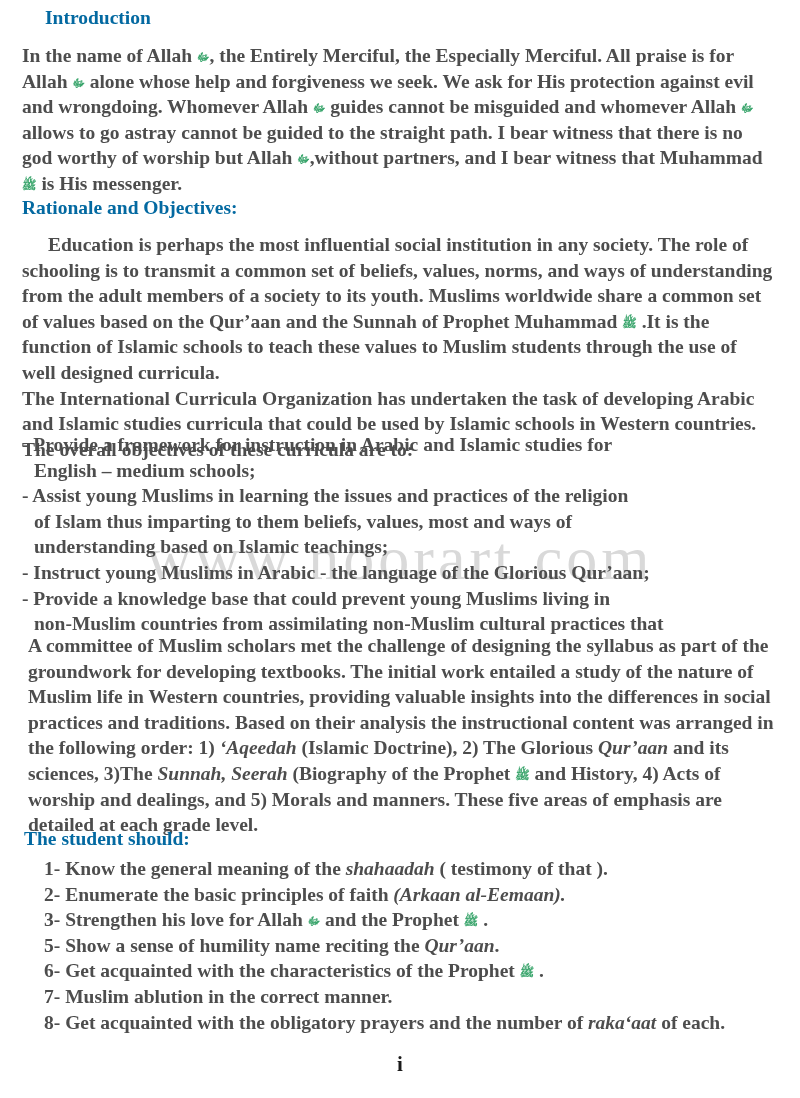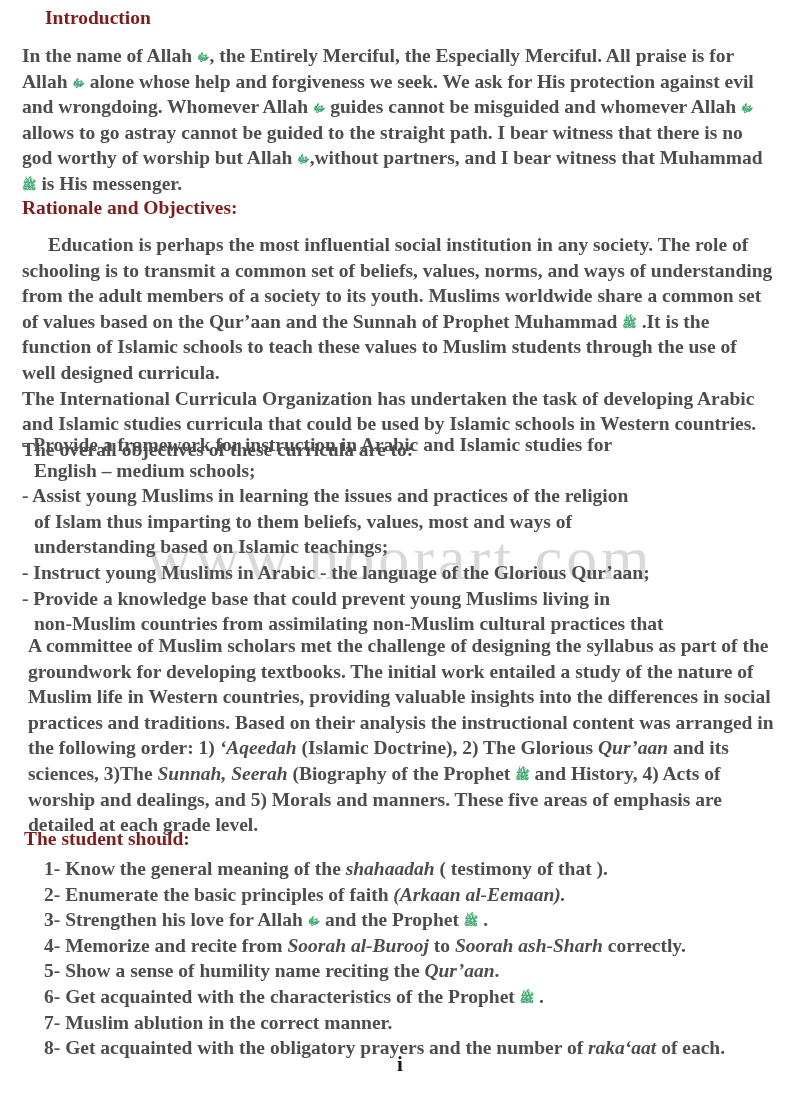--- a/index.html
+++ b/index.html
@@ -30,21 +30,21 @@
     line-height: 1;
     letter-spacing: 4px;
     color: #d9d9d9;
     white-space: nowrap;
     z-index: 0;
     pointer-events: none;
     user-select: none;
   }
 
   h2.heading {
-    color: #7f1d1d;
+    color: #0369a1;
     font-family: "Liberation Serif", "DejaVu Serif", serif;
     font-weight: bold;
     font-size: 19.5px;
     margin: 0;
     padding: 0;
     line-height: 1.2;
   }
 
   .h-intro   { position: absolute; left: 45px; top: 6px; }
   .h-rat     { position: absolute; left: 22px; top: 196px; }
@@ -147,21 +147,20 @@
   <h2 class="heading h-stu">The student should:</h2>
 
   <div class="para blk-stu">
 
     <div class="num-item"><span>1-</span><span> Know the general meaning of the </span><em class="it">shahaadah</em><span> ( testimony of that ).</span></div>
 
     <div class="num-item"><span>2-</span><span> Enumerate the basic principles of faith </span><em class="it">(Arkaan al-Eemaan).</em></div>
 
     <div class="num-item"><span>3-</span><span> Strengthen his love for Allah </span><span class="hon sw">ﷻ</span><span> and the Prophet </span><span class="hon">ﷺ</span><span>   .</span></div>
 
-    <div class="num-item"><span>4-</span><span> Memorize and recite from </span><em class="it">Soorah al-Burooj</em><span> to </span><em class="it">Soorah ash-Sharh</em><span> correctly.</span></div>
 
     <div class="num-item"><span>5-</span><span> Show a sense of humility name reciting the </span><em class="it">Qur’aan</em><span>.</span></div>
 
     <div class="num-item"><span>6-</span><span> Get acquainted with the characteristics of the Prophet </span><span class="hon">ﷺ</span><span>   .</span></div>
 
     <div class="num-item"><span>7-</span><span> Muslim ablution in the correct manner.</span></div>
 
     <div class="num-item"><span>8-</span><span> Get acquainted with the obligatory prayers and the number of </span><em class="it">raka‘aat</em><span>  of each.</span></div>
   </div>
 

